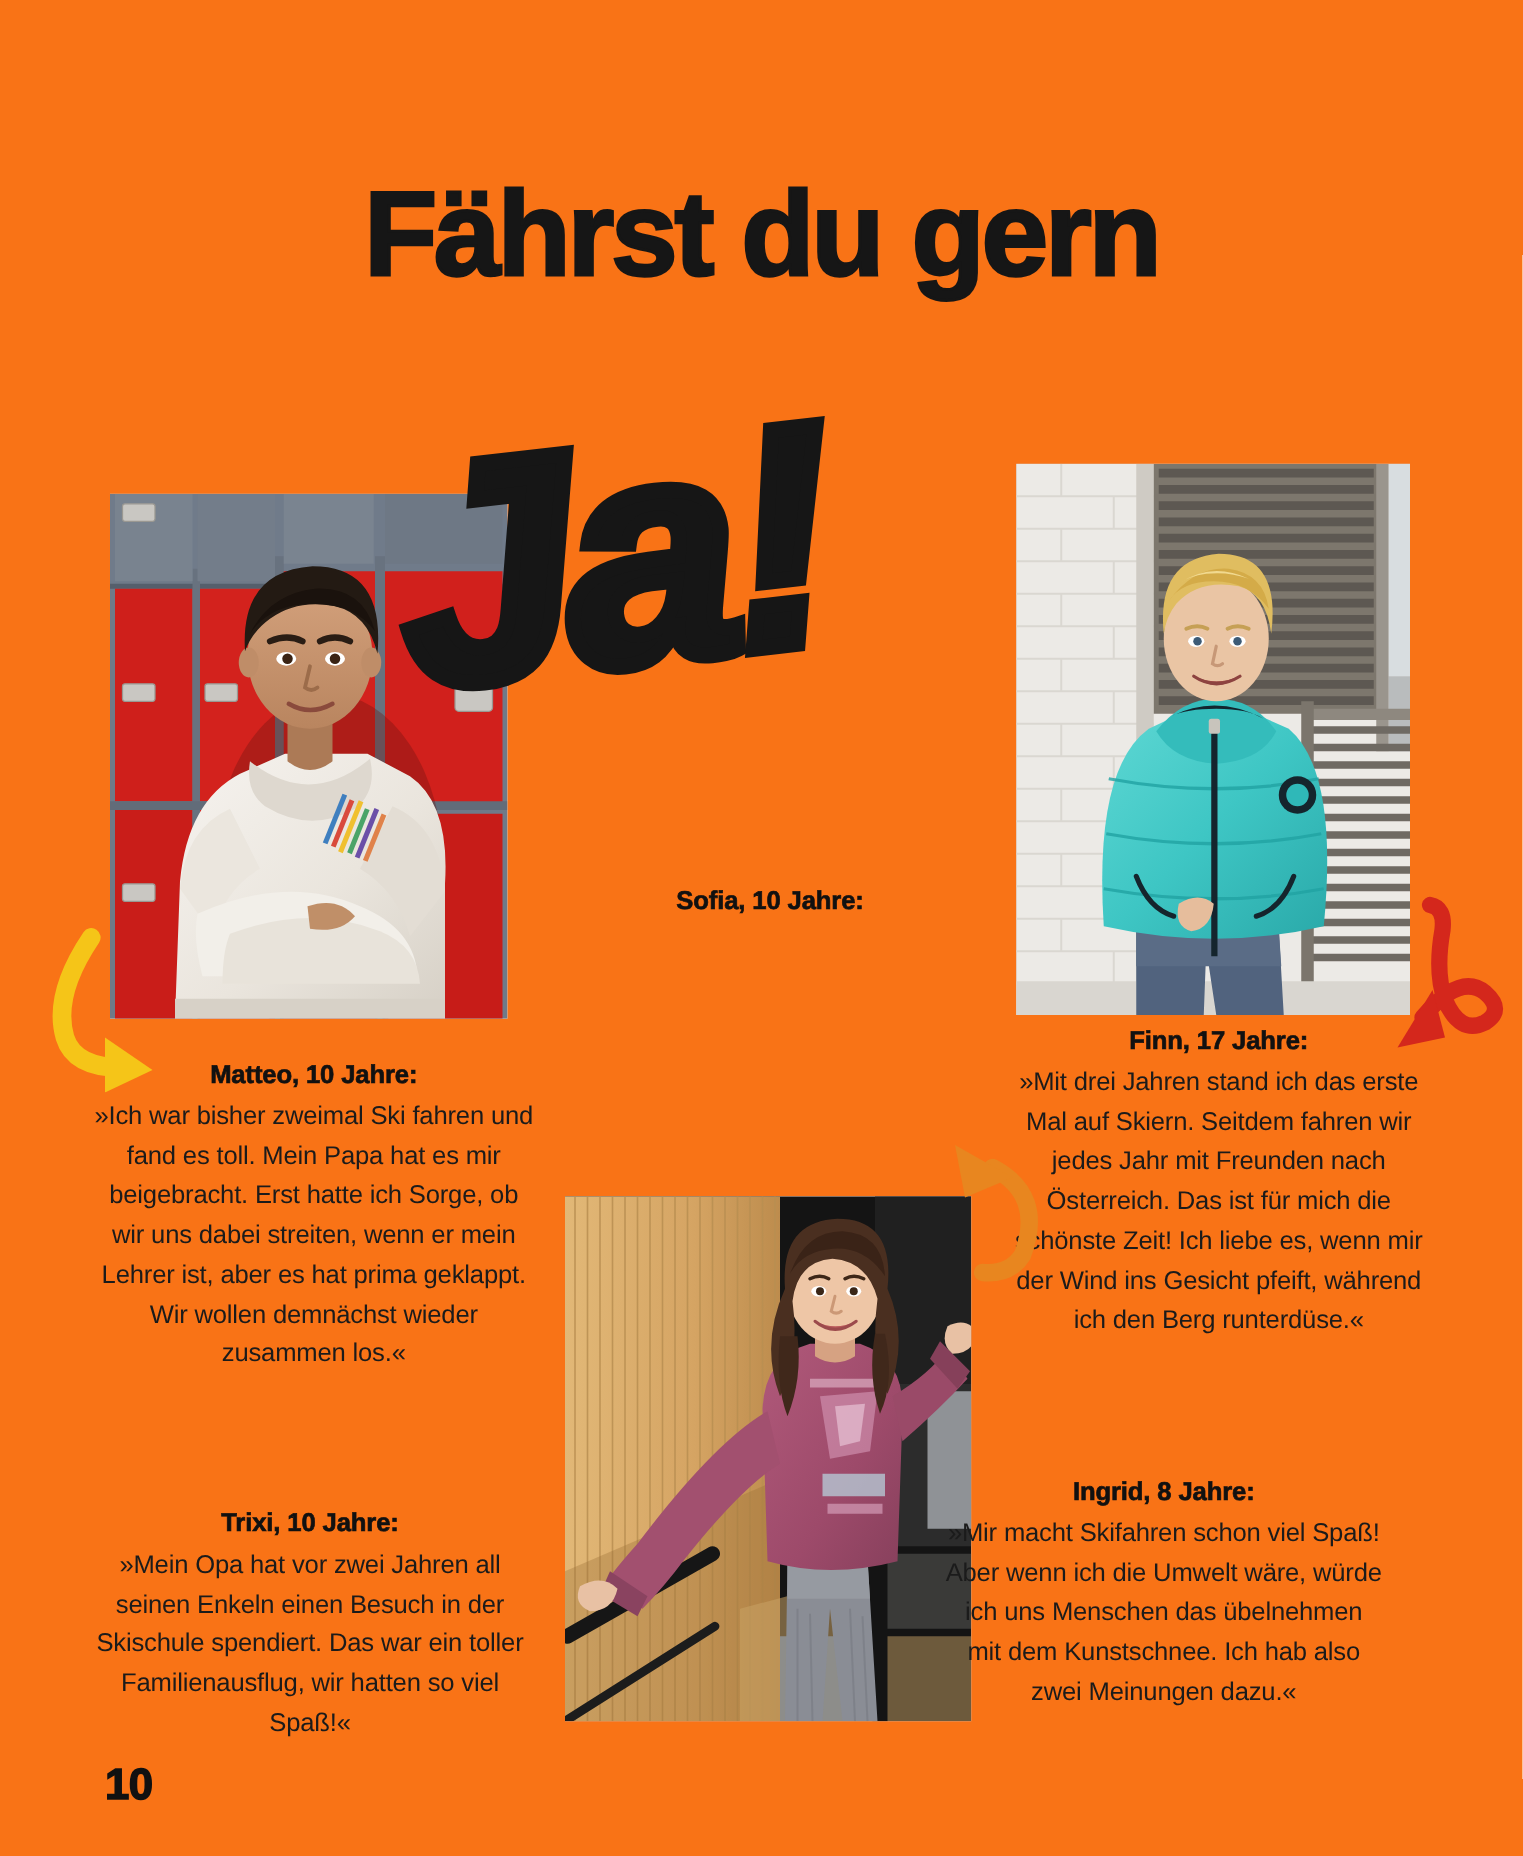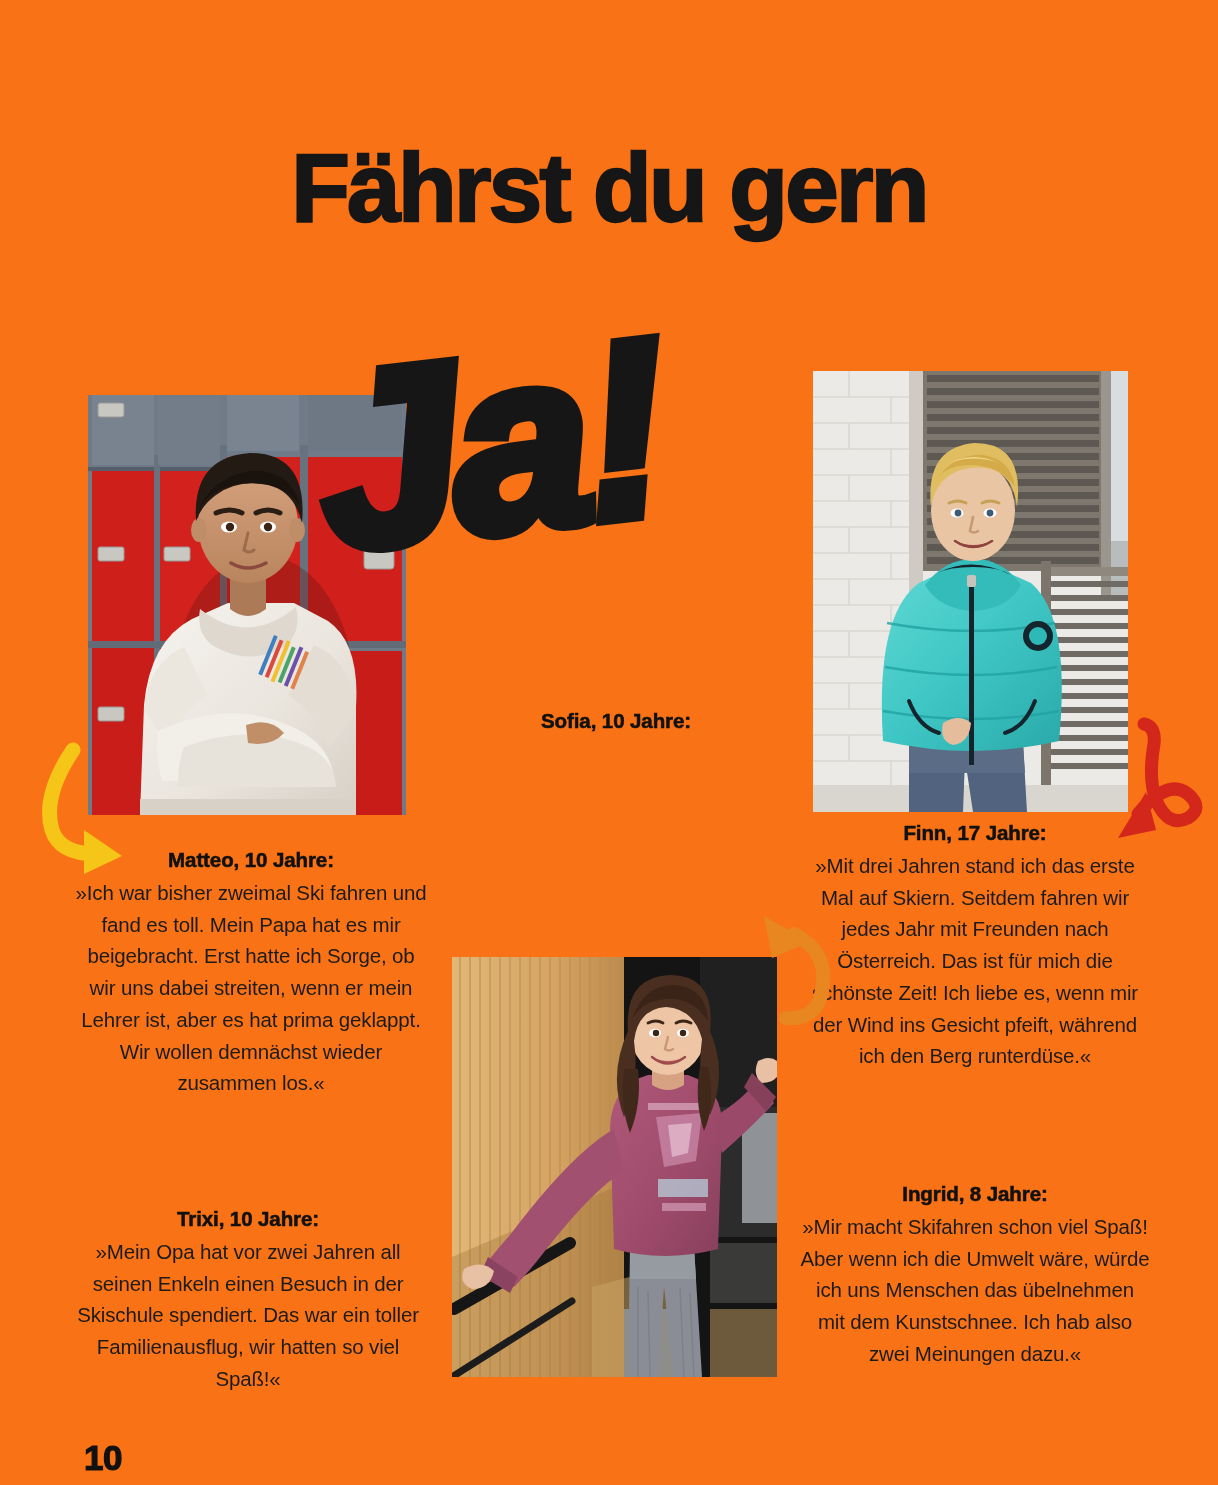--- a/index.html
+++ b/index.html
@@ -94,21 +94,21 @@
     color: #111111;
     -webkit-text-stroke: 0.55px #111111;
     margin-bottom: 1px;
   }
   .quote .body { display: block; }
 
   #quote-sofia  { left: 444px; top: 665px;  width: 344px; margin-top: 40px; }
   #quote-matteo { left: 75px;  top: 844px;  width: 352px; text-align: center; }
   #quote-finn   { left: 800px; top: 817px;  width: 350px; }
   #quote-trixi  { left: 72px;  top: 1203px; width: 352px; }
-  #quote-ingrid { left: 800px; top: 1178px; width: 350px; }
+  #quote-ingrid { left: 756px; top: 1178px; width: 350px; }
 
   
   .arrow {
     position: absolute;
     z-index: 7;
     pointer-events: none;
   }
   #arrow-yellow { left: 36px;  top: 738px;  width: 108px; height: 136px; }
   #arrow-red    { left: 1112px; top: 716px; width: 108px; height: 130px; }
   #arrow-orange { left: 760px; top: 908px;  width: 92px;  height: 120px; }
@@ -119,21 +119,20 @@
     left: 84px;
     top: 1410px;
     font-family: "Liberation Sans", sans-serif;
     font-weight: 700;
     font-size: 35px;
     line-height: 1;
     color: #111111;
     -webkit-text-stroke: 1.2px #111111;
     letter-spacing: -0.5px;
     z-index: 5;
-    margin-top: 30px;
   }
 </style>
 </head>
 <body>
 
 <div id="page">
 
   <h1 class="headline">
     <span class="l1">Fährst du gern</span>
   </h1>

